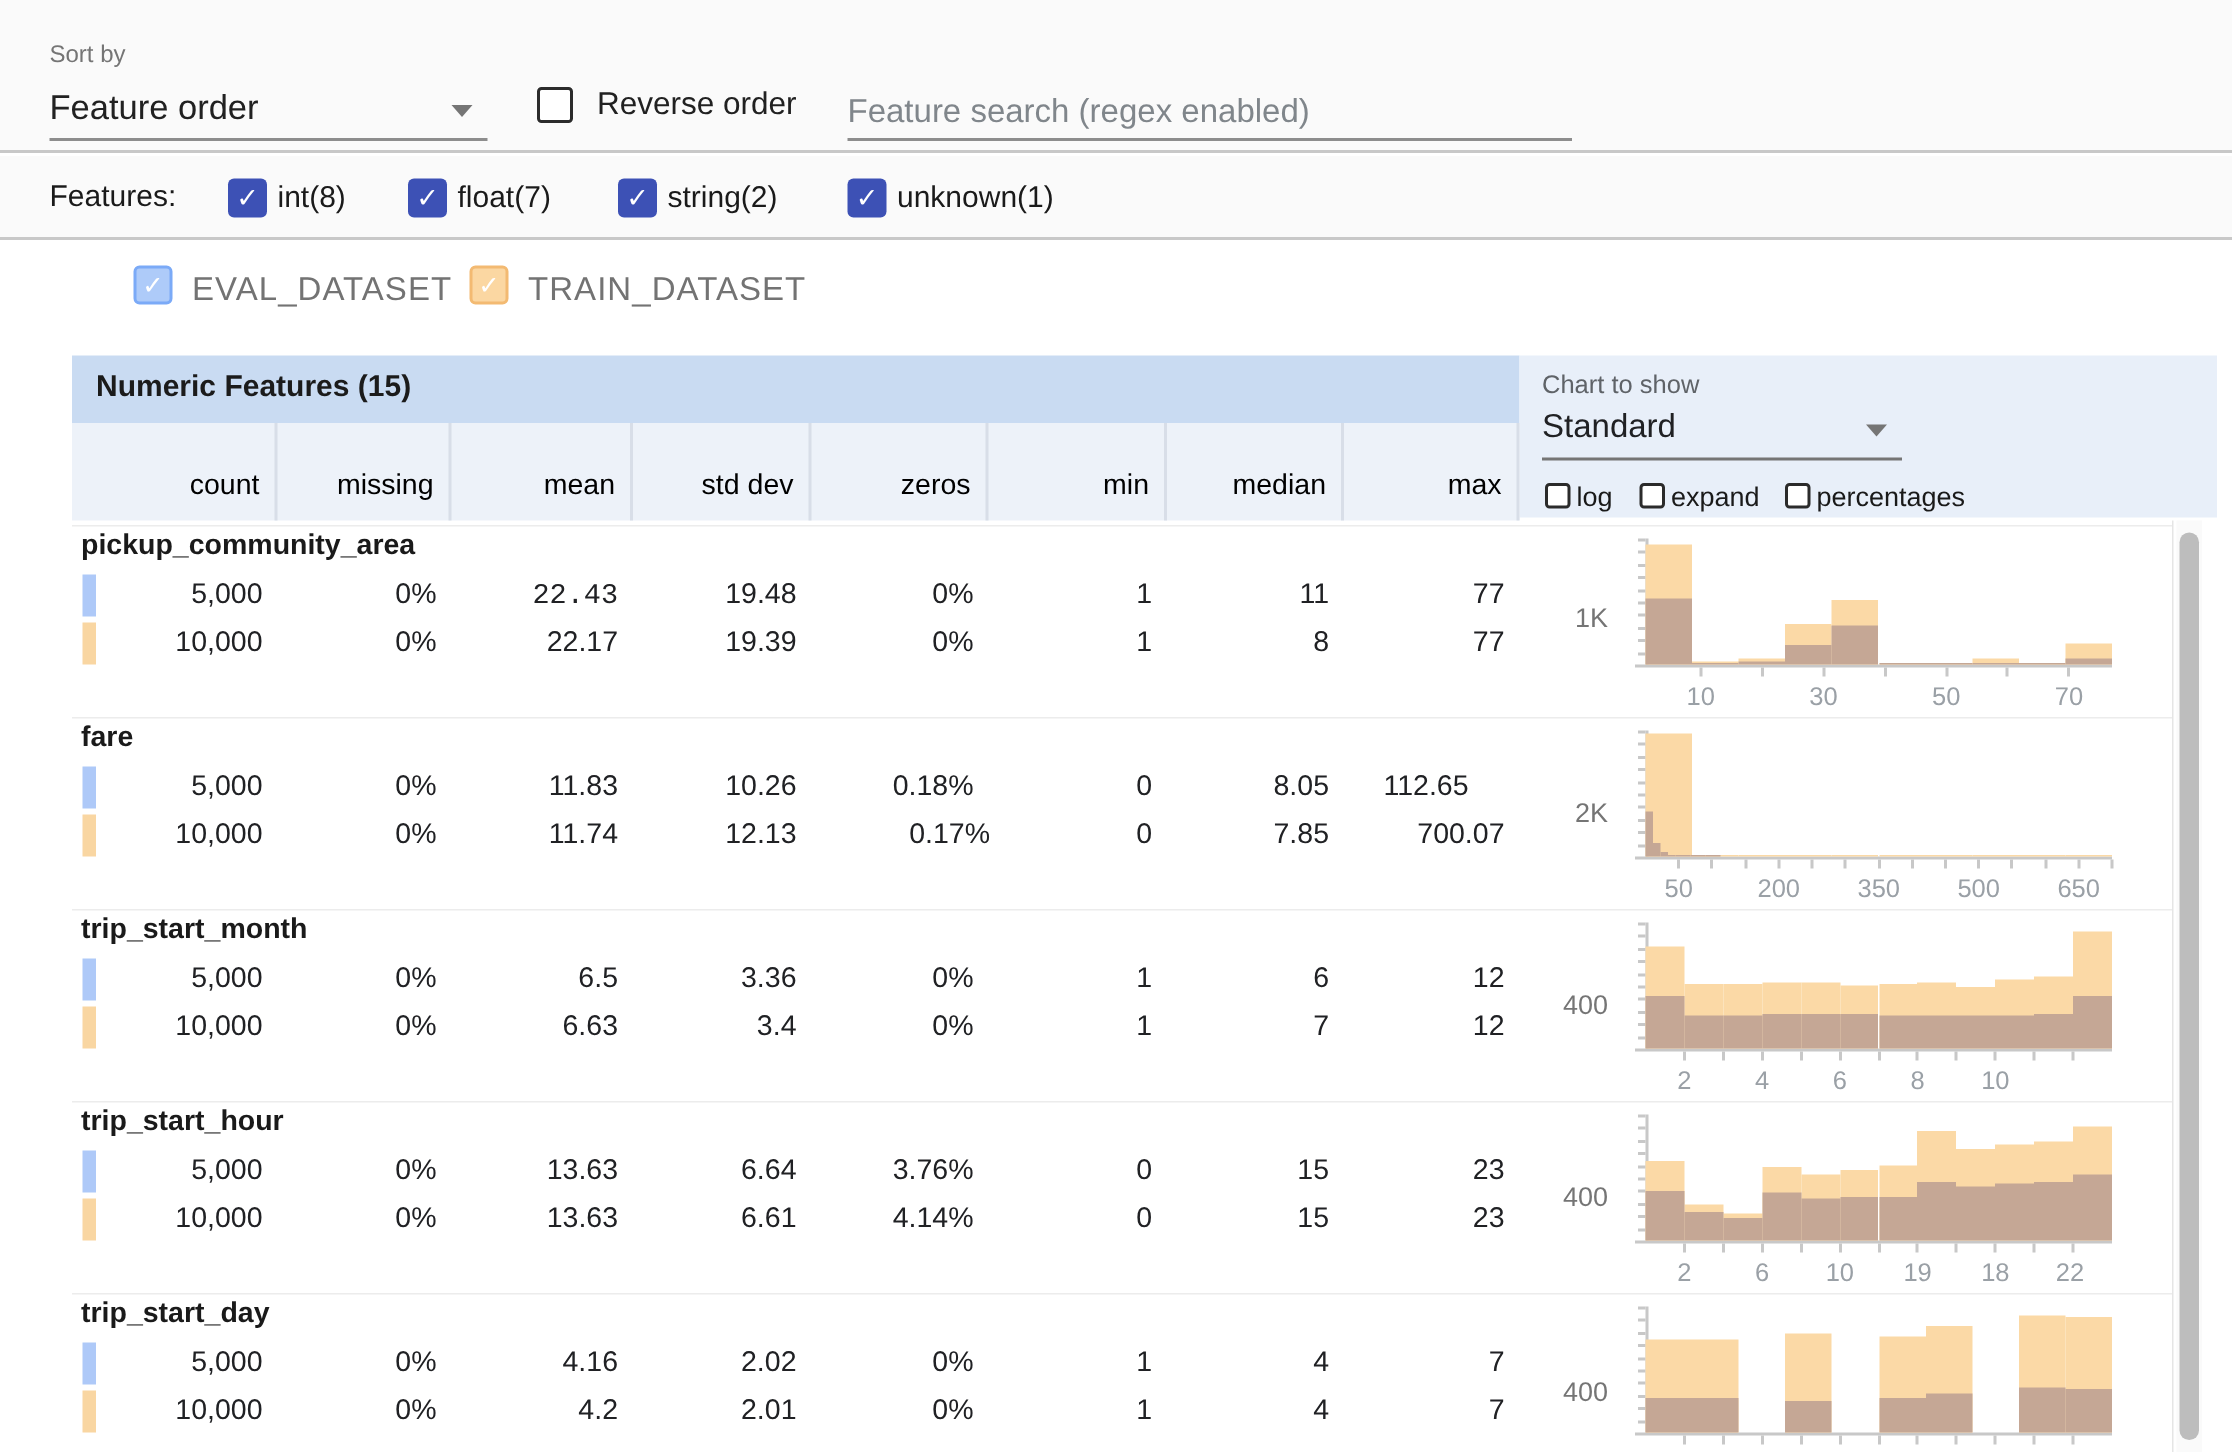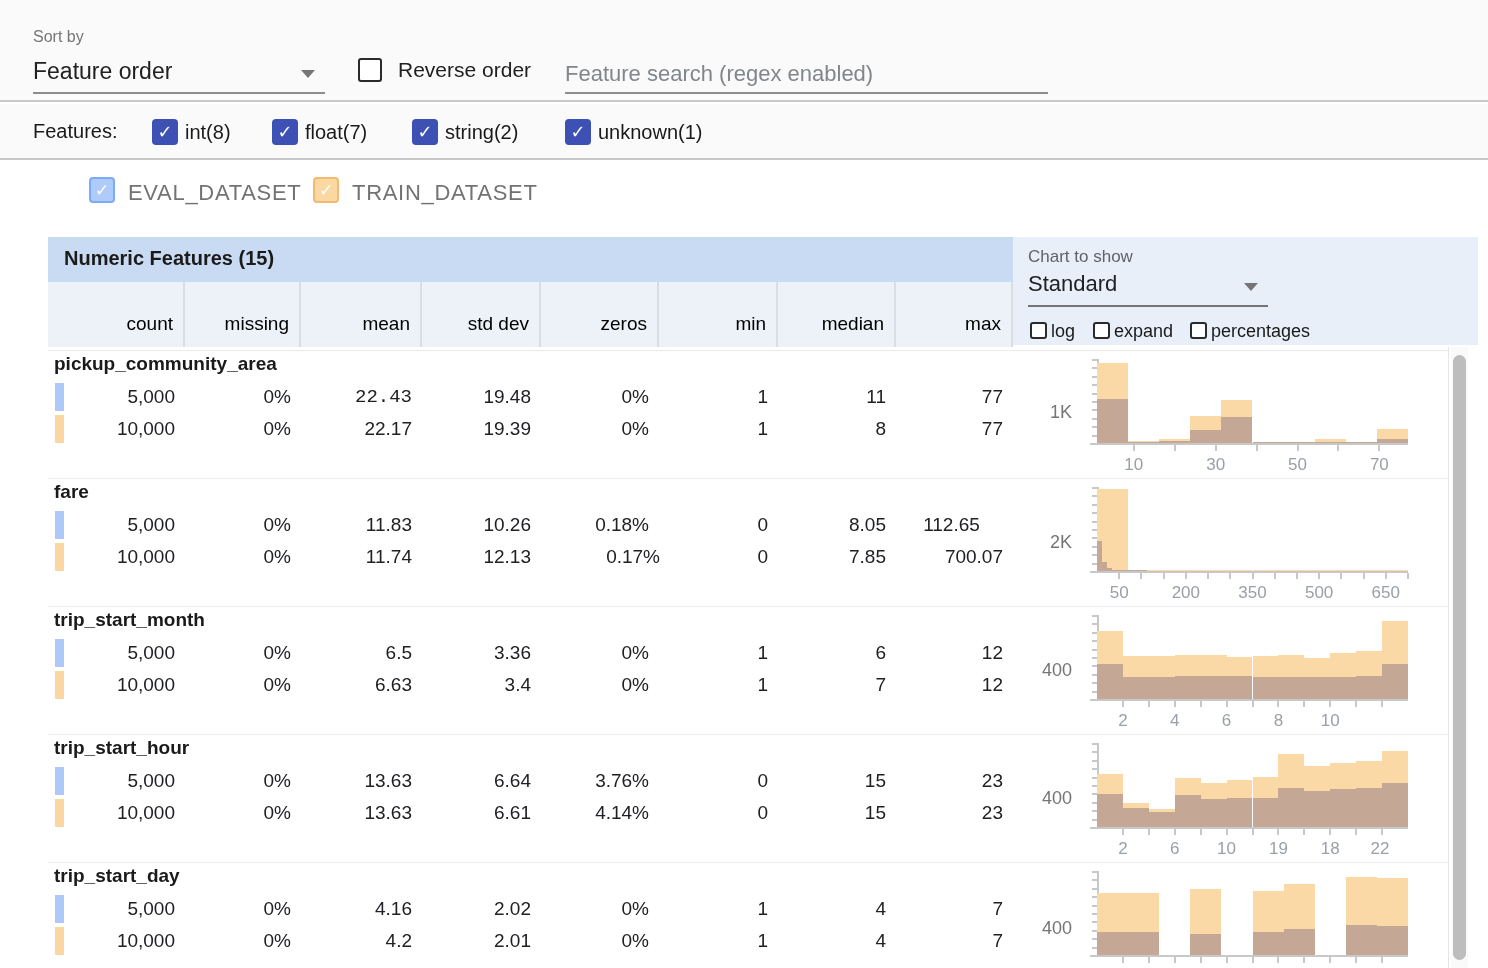--- a/index.html
+++ b/index.html
@@ -233,21 +233,21 @@
       <div class="fname">fare</div>
       <div class="drow" style="top: 30px;">
         <div class="swatch" style="background: rgb(174, 201, 248);"></div>
         <div class="dval" style="left: 4px; width: 123px;">5,000</div>
         <div class="dval" style="left: 141px; width: 102px;">0%</div>
         <div class="dval" style="left: 257px; width: 107px;">11.83</div>
         <div class="dval" style="left: 378px; width: 105px;">10.26</div>
         <div class="dval" style="left: 497px; width: 104px;">0.18%</div>
         <div class="dval" style="left: 615px; width: 105px;">0</div>
         <div class="dval" style="left: 734px; width: 104px;">8.05</div>
-        <div class="dval" style="left: 852px; width: 103px; text-align: center;">112.65</div>
+        <div class="dval" style="left: 828px; width: 103px;">112.65</div>
       </div>
       <div class="drow" style="top: 62px;">
         <div class="swatch" style="background: rgb(249, 214, 162);"></div>
         <div class="dval" style="left: 4px; width: 123px;">10,000</div>
         <div class="dval" style="left: 141px; width: 102px;">0%</div>
         <div class="dval" style="left: 257px; width: 107px;">11.74</div>
         <div class="dval" style="left: 378px; width: 105px;">12.13</div>
         <div class="dval" style="left: 508px; width: 104px; text-align: right;">0.17%</div>
         <div class="dval" style="left: 615px; width: 105px;">0</div>
         <div class="dval" style="left: 734px; width: 104px;">7.85</div>

